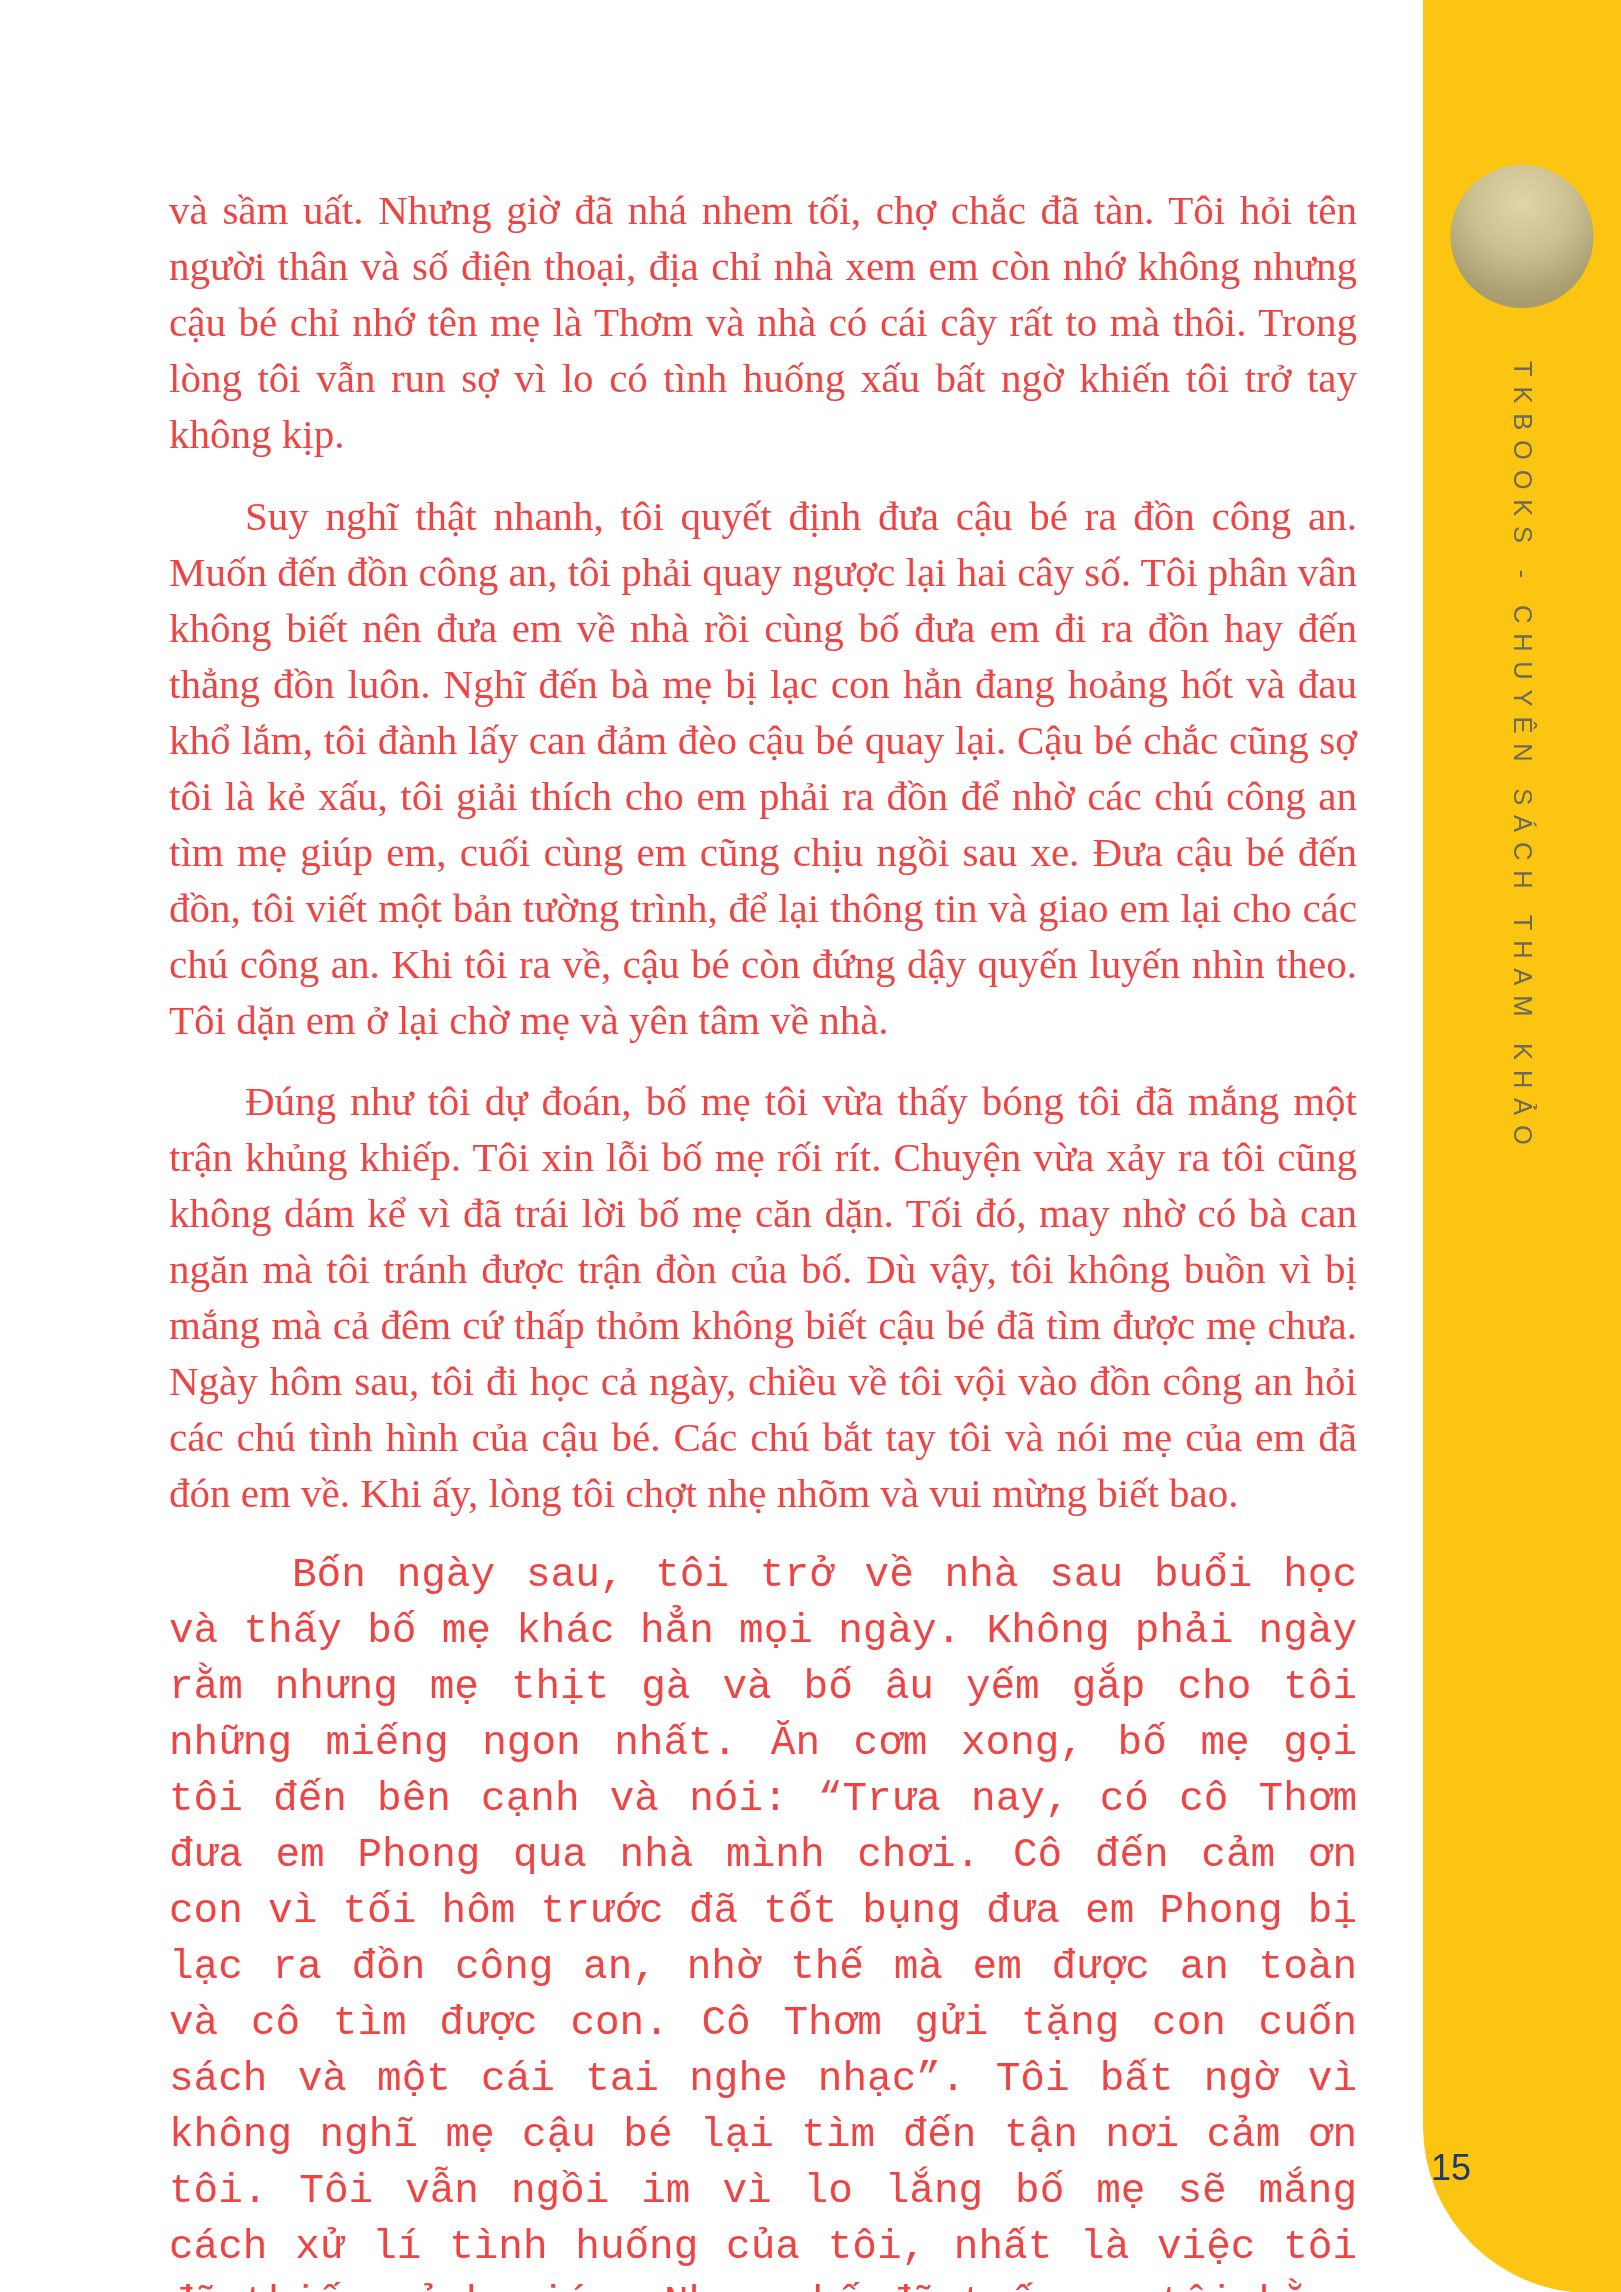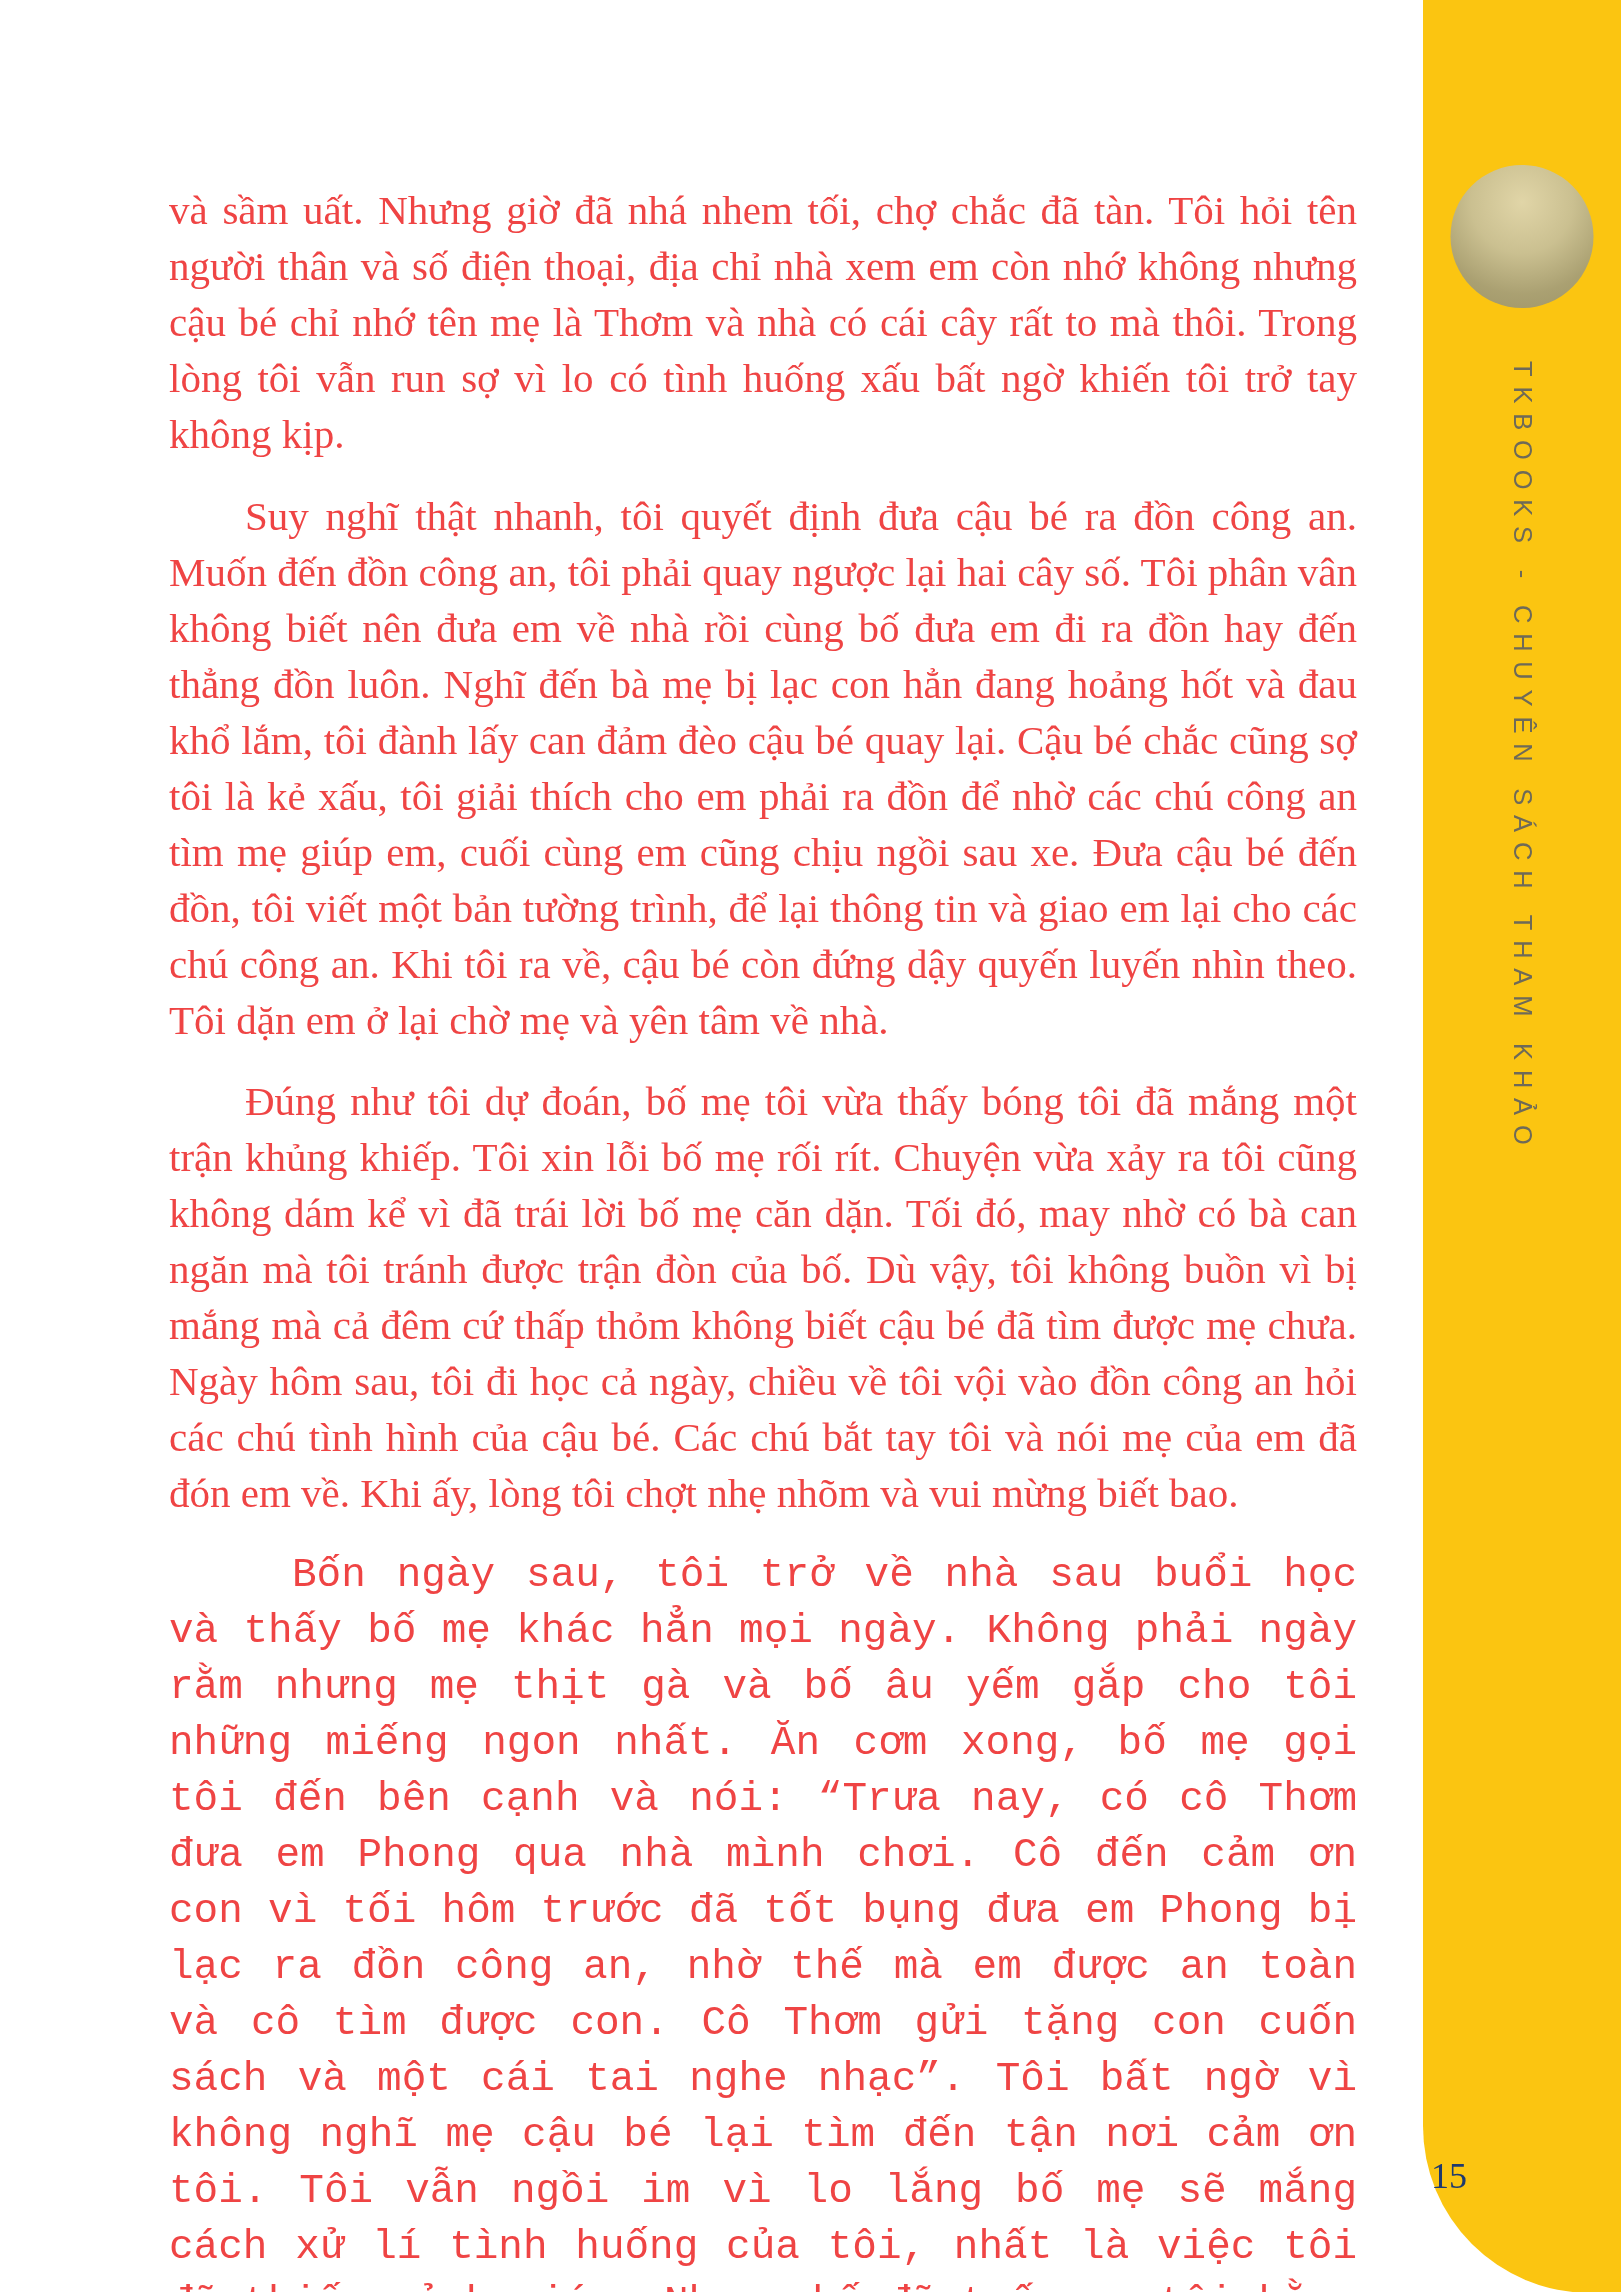--- a/index.html
+++ b/index.html
@@ -66,22 +66,21 @@
   .para.first { text-indent: 0; }
   .para.wide-indent { text-indent: 123px; }
   .para:last-child { margin-bottom: 0; font-family: Liberation Mono, monospace; }
   
   .page-number {
     position: absolute;
     left: 1431px;
     top: 2147px;
     font-size: 36px;
     color: #1f3a6e;
-    font-family: Liberation Serif, serif;
-    margin-top: 8px;
+    font-family: Liberation Sans, sans-serif;
   }
 </style>
 </head>
 <body>
 
 <div class="page">
 
   <aside class="sidebar">
     <div class="photo"></div>
     <div class="vtext">TKBOOKS - CHUYÊN SÁCH THAM KHẢO</div>

